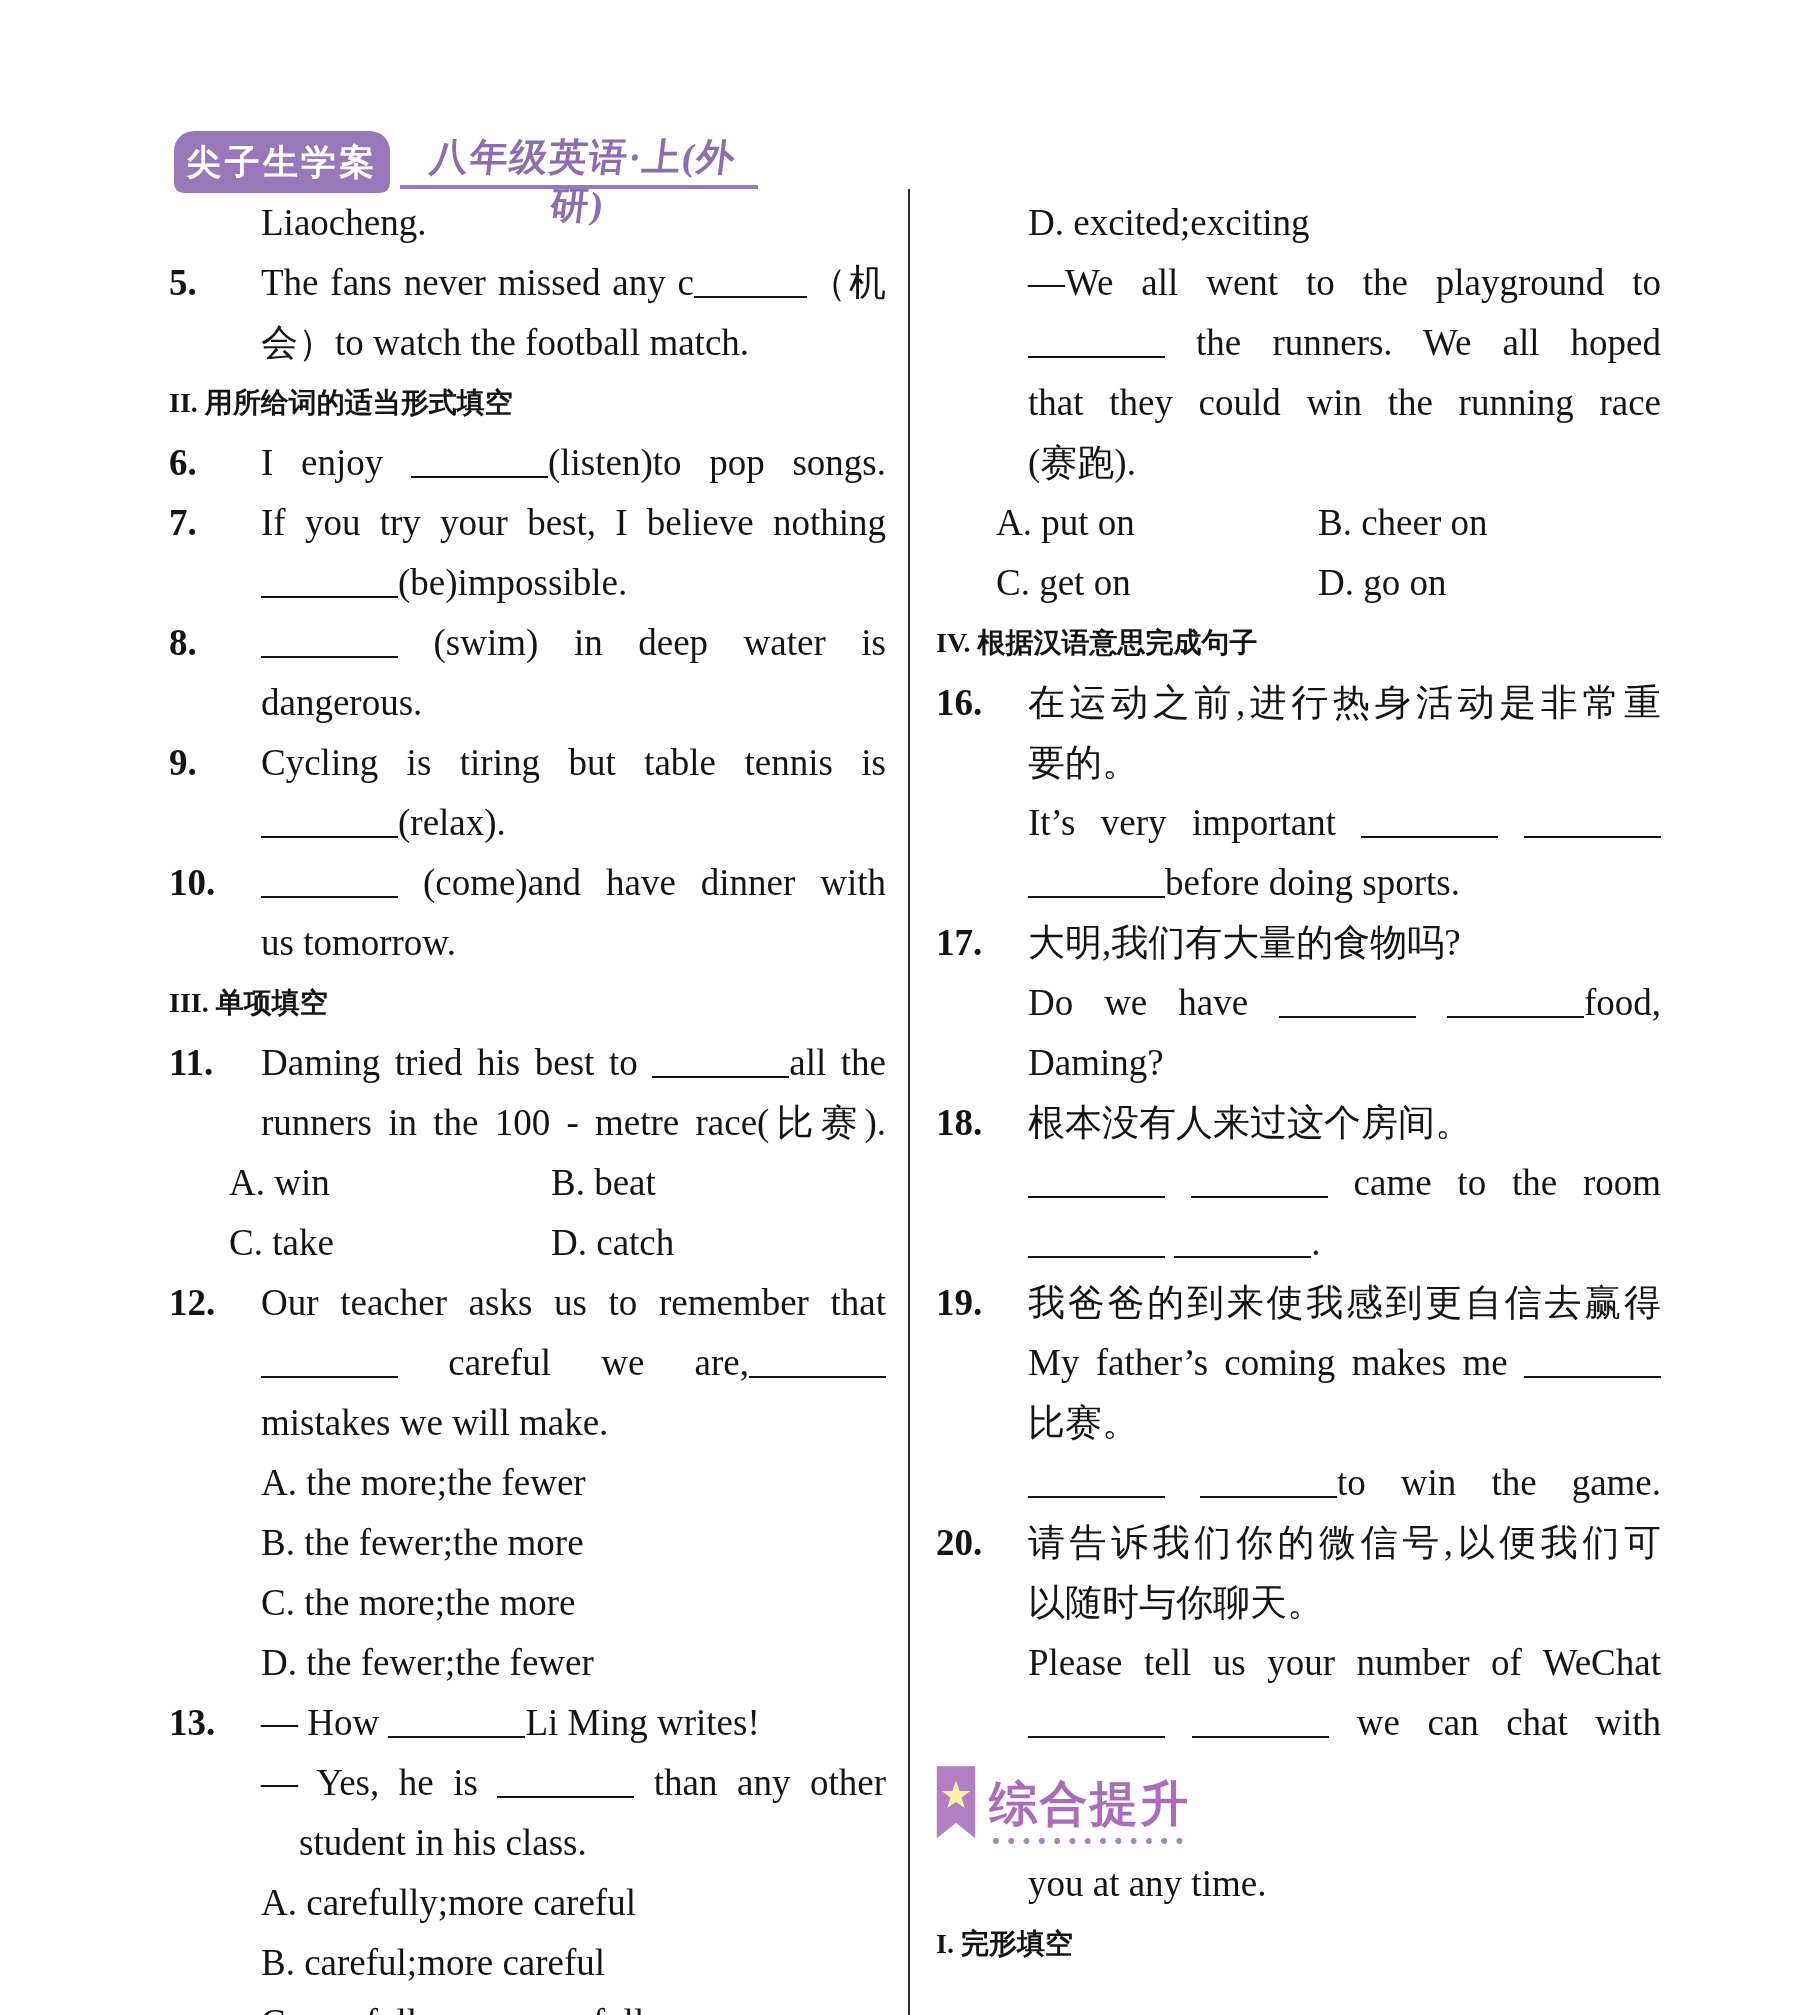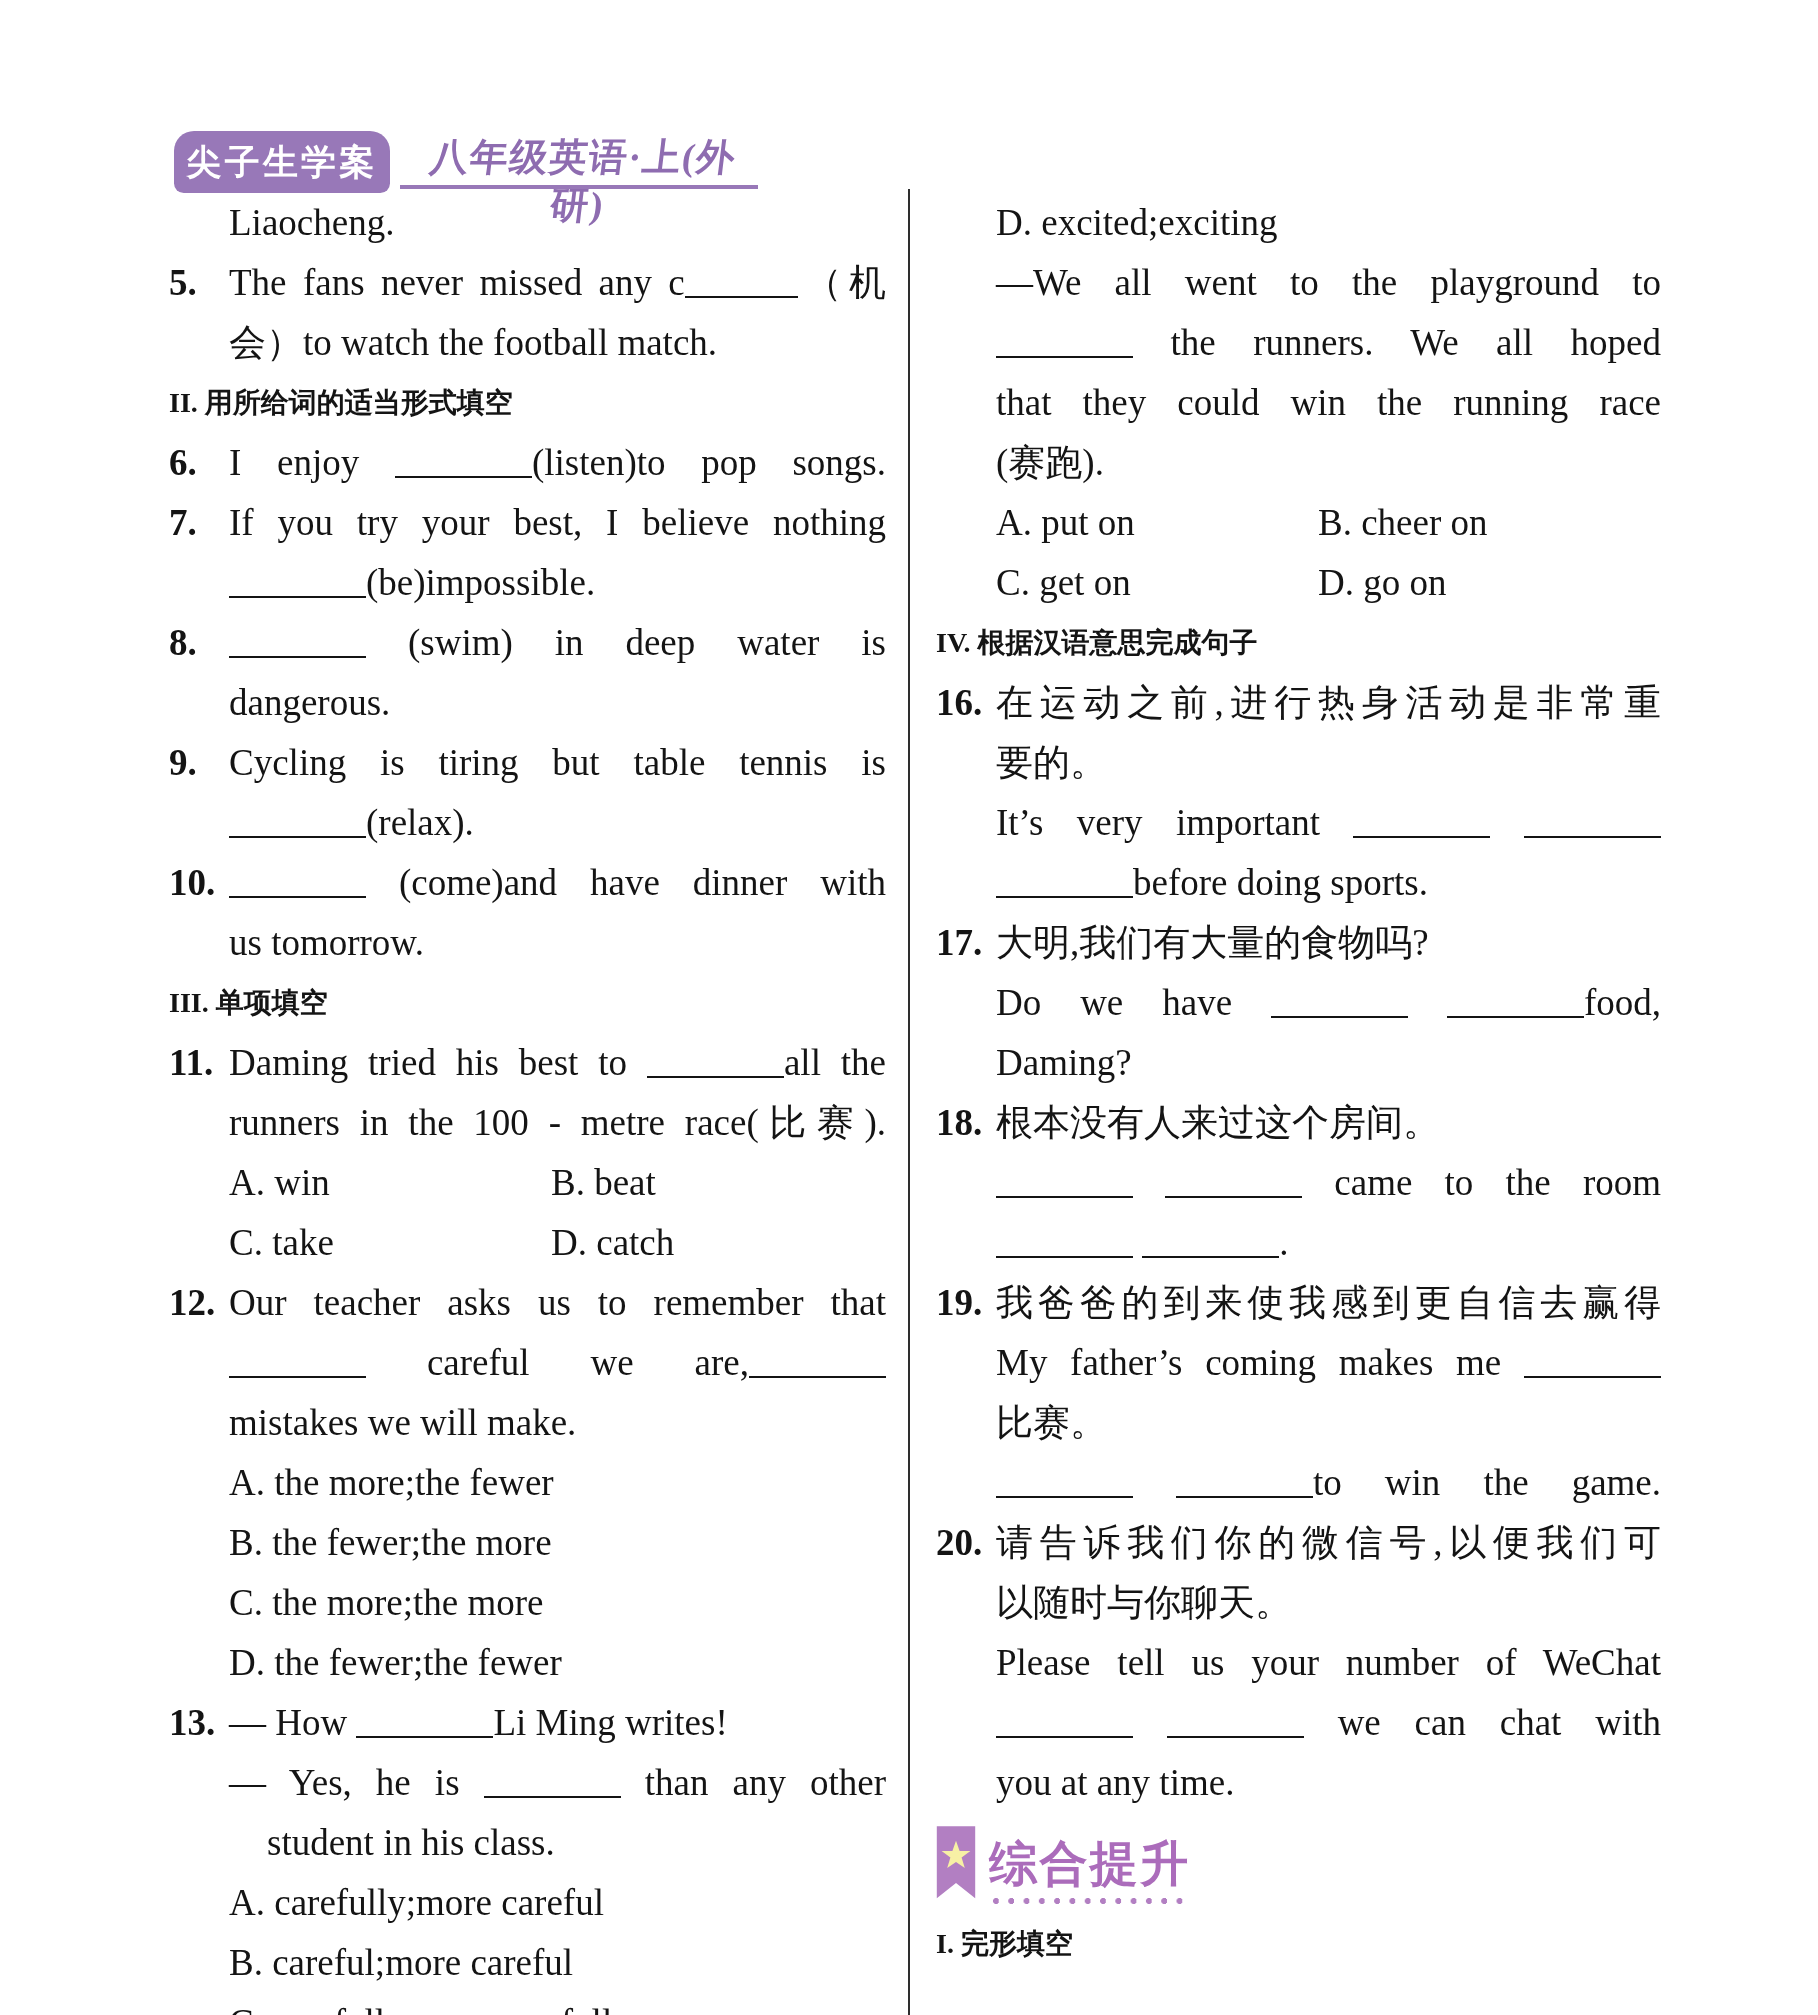--- a/index.html
+++ b/index.html
@@ -18,21 +18,21 @@
          text-align:center;font-weight:700;font-size:38px;letter-spacing:1.6px;color:var(--title);
          transform:skewX(-7deg);transform-origin:left bottom;
          font-family:"Liberation Serif","DejaVu Serif",serif;}
   .edition-rule{position:absolute;left:400px;top:185px;width:358px;height:3.6px;background:var(--accent);}
   
   .divider{position:absolute;left:908px;top:189px;width:2px;height:2223px;background:var(--divider);}
   .col{position:absolute;top:193px;}
   .col.left{left:169px;width:717px;}
   .col.right{left:936px;width:725px;}
   .line{position:relative;min-height:60px;line-height:60px;font-size:37px;}
-  .line .qtext{display:block;}
+  .line .qtext{display:block;margin-left:32px;}
   .line.j .qtext{text-align:justify;text-align-last:justify;}
   .line.q{padding-left:60px;}
   .line.ind{padding-left:60px;}
   .qnum{position:absolute;left:0;top:0;font-weight:700;}
   .oa{display:inline-block;width:322px;}
   .ob{display:inline-block;}
   .line.sec{font-weight:700;font-size:28px;}
   .line.sec .sect{font-family:"Liberation Sans","DejaVu Sans",sans-serif;}
   .line.sec .rn{font-family:"Liberation Serif","DejaVu Serif",serif;}
   .blank{display:inline-block;width:137px;height:1em;border-bottom:2.8px solid var(--ink);margin-bottom:-3.2px;}
@@ -225,29 +225,29 @@
       </div>
       <div class="line cont ind">
         <div class="qtext">以随时与你聊天。</div>
       </div>
       <div class="line cont j ind">
         <div class="qtext">Please tell us your number of WeChat</div>
       </div>
       <div class="line cont j ind">
         <div class="qtext"><span class="blank"></span> <span class="blank"></span> we can chat with</div>
       </div>
-      <div class="line cont ind">
-        <div class="qtext">you at any time.</div>
-      </div>
       <div class="line badge">
         <span class="ribbon">
           <svg width="40" height="77" viewBox="0 0 100 190">
             <path d="M2 2 H98 V182 L50 144 L2 182 Z"></path>
             <polygon class="star" points="50,38 59,64 86,64 64,80 72,106 50,91 28,106 36,80 14,64 41,64"></polygon>
           </svg>
         </span>
         <span class="badge-label">综合提升</span>
         <span class="badge-dots"></span>
       </div>
+      <div class="line cont ind">
+        <div class="qtext">you at any time.</div>
+      </div>
       <div class="line sec"><span class="rn">I.</span> <span class="sect">完形填空</span></div>
     </div>
 </div>
 
 
 </body></html>

